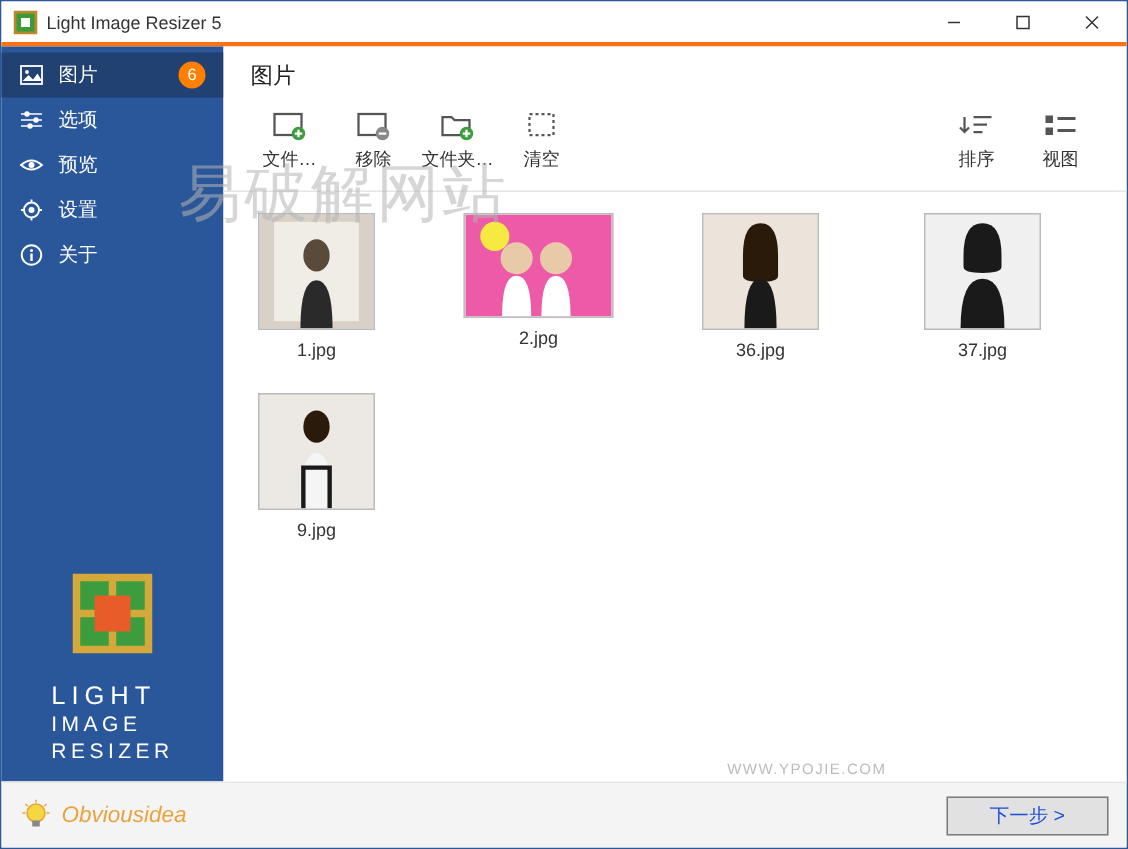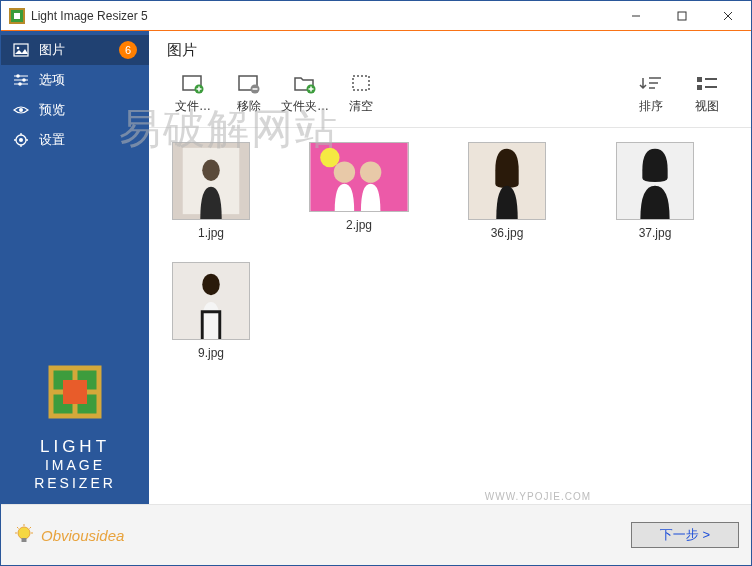--- a/index.html
+++ b/index.html
@@ -1,48 +1,48 @@
 <!DOCTYPE html>
 <html><head>
 <meta charset="utf-8">
 <style>
 * { margin: 0; padding: 0; box-sizing: border-box; font-family: "Microsoft YaHei", "Segoe UI", sans-serif; }
 body { width: 752px; height: 566px; overflow: hidden; background: #fff; }
 .window { width: 752px; height: 566px; border: 1px solid #2a579a; display: flex; flex-direction: column; }
-.titlebar { height: 30px; display: flex; align-items: center; padding-left: 8px; background: #fff; border-bottom: 1px solid #f97316; }
+.titlebar { height: 30px; display: flex; align-items: center; padding-left: 8px; background: #fff; border-bottom: 3px solid #f97316; }
 .titlebar-icon { width: 16px; height: 16px; margin-right: 6px; }
 .titlebar-title { font-size: 12px; color: #333; flex: 1; }
 .win-controls { display: flex; }
 .win-btn { width: 46px; height: 30px; display: flex; align-items: center; justify-content: center; font-size: 11px; color: #333; }
 .body { flex: 1; display: flex; min-height: 0; }
 .sidebar { width: 148px; background: #2a579a; display: flex; flex-direction: column; color: #fff; }
 .side-items { padding-top: 4px; }
 .side-item { display: flex; align-items: center; height: 30px; padding: 0 12px; font-size: 13px; gap: 10px; }
 .side-item.active { background: #204172; }
 .side-icon { width: 16px; height: 16px; display: flex; align-items: center; justify-content: center; }
 .side-label { flex: 1; }
 .badge { background: #ff7f00; color: #fff; border-radius: 9px; min-width: 18px; height: 18px; font-size: 11px; display: flex; align-items: center; justify-content: center; padding: 0 5px; }
 .side-spacer { flex: 1; }
 .side-logo { display: flex; flex-direction: column; align-items: center; padding: 12px 0; }
 .brand-logo { width: 60px; height: 60px; margin-bottom: 14px; }
-.brand-text { text-align: center; font-size: 14px; letter-spacing: 3px; line-height: 1.25; font-weight: 300; }
+.brand-text { text-align: left; font-size: 14px; letter-spacing: 3px; line-height: 1.25; font-weight: 300; }
 .brand-text .l1 { font-size: 17px; letter-spacing: 4px; }
 .main { flex: 1; display: flex; flex-direction: column; background: #fff; min-width: 0; position: relative; }
 .main-header { padding: 10px 18px 6px; font-size: 15px; color: #222; }
 .toolbar { display: flex; align-items: flex-start; padding: 6px 16px 10px; border-bottom: 1px solid #e5e5e5; gap: 0; position: relative; }
 .tool-btn { display: flex; flex-direction: column; align-items: center; width: 56px; gap: 4px; font-size: 12px; color: #333; padding: 2px 0; }
 .tool-icon { width: 24px; height: 20px; display: flex; align-items: center; justify-content: center; }
 .tool-spacer { flex: 1; }
 .watermark { position: absolute; left: -30px; top: 70px; font-size: 42px; color: rgba(180,180,180,0.55); pointer-events: none; font-weight: 400; letter-spacing: 2px; z-index: 5; }
 .thumbs { flex: 1; padding: 14px 12px; display: flex; flex-wrap: wrap; align-content: flex-start; gap: 22px 48px; overflow: auto; position: relative; }
 .thumb { width: 100px; display: flex; flex-direction: column; align-items: center; gap: 6px; }
 .thumb-img { width: 78px; height: 78px; border: 1px solid #bbb; background: #e8e8e8; display: flex; align-items: center; justify-content: center; overflow: hidden; }
 .thumb-img.landscape { width: 100px; height: 70px; }
 .thumb-label { font-size: 12px; color: #333; }
-.footer { height: 61px; border-top: 1px solid #e5e5e5; display: flex; align-items: center; padding: 12px 12px; background: #f4f4f4; }
+.footer { height: 44px; border-top: 1px solid #e5e5e5; display: flex; align-items: center; padding: 12px 12px; background: #f4f4f4; }
 .footer-left { display: flex; align-items: center; gap: 6px; font-size: 12px; color: #666; flex: 1; }
 .bulb-icon { width: 22px; height: 22px; }
 .obvious { font-style: italic; font-size: 15px; color: #e8a33d; }
 .next-btn { height: 26px; padding: 0 28px; background: #e1e1e1; border: 1px solid #7a7a7a; font-size: 13px; color: #1d4ed8; display: flex; align-items: center; }
 .ypojie { position: absolute; right: 160px; bottom: 2px; font-size: 10px; color: rgba(160,160,160,0.7); letter-spacing: 1px; }
 svg { display: block; }
 .ph { width: 100%; height: 100%; }
 </style>
 </head>
 <body>
@@ -119,20 +119,30 @@
                 <circle cx="8" cy="8" r="2" fill="#fff"></circle>
                 <g stroke="#fff" stroke-width="1.3">
                   <line x1="8" y1="1" x2="8" y2="3"></line>
                   <line x1="8" y1="13" x2="8" y2="15"></line>
                   <line x1="1" y1="8" x2="3" y2="8"></line>
                   <line x1="13" y1="8" x2="15" y2="8"></line>
                 </g>
               </svg>
             </span>
           <span class="side-label">设置</span>
+        </div>
+        <div class="side-item">
+          <span class="side-icon">
+              <svg width="16" height="16" viewBox="0 0 16 16">
+                <circle cx="8" cy="8" r="6.5" fill="none" stroke="#fff" stroke-width="1.3"></circle>
+                <circle cx="8" cy="5" r="1" fill="#fff"></circle>
+                <rect x="7.2" y="7" width="1.6" height="5" fill="#fff"></rect>
+              </svg>
+            </span>
+          <span class="side-label">关于</span>
         </div>
       </div>
       <div class="side-spacer"></div>
       <div class="side-logo">
         <span class="brand-logo">
           <svg viewBox="0 0 60 60">
               <rect x="6" y="6" width="48" height="48" fill="#3d9c3d" stroke="#d4a83a" stroke-width="5"></rect>
               <rect x="18" y="18" width="24" height="24" fill="#e85c2a"></rect>
               <path d="M6 30 L18 30 M42 30 L54 30 M30 6 L30 18 M30 42 L30 54" stroke="#d4a83a" stroke-width="5"></path>
             </svg>

